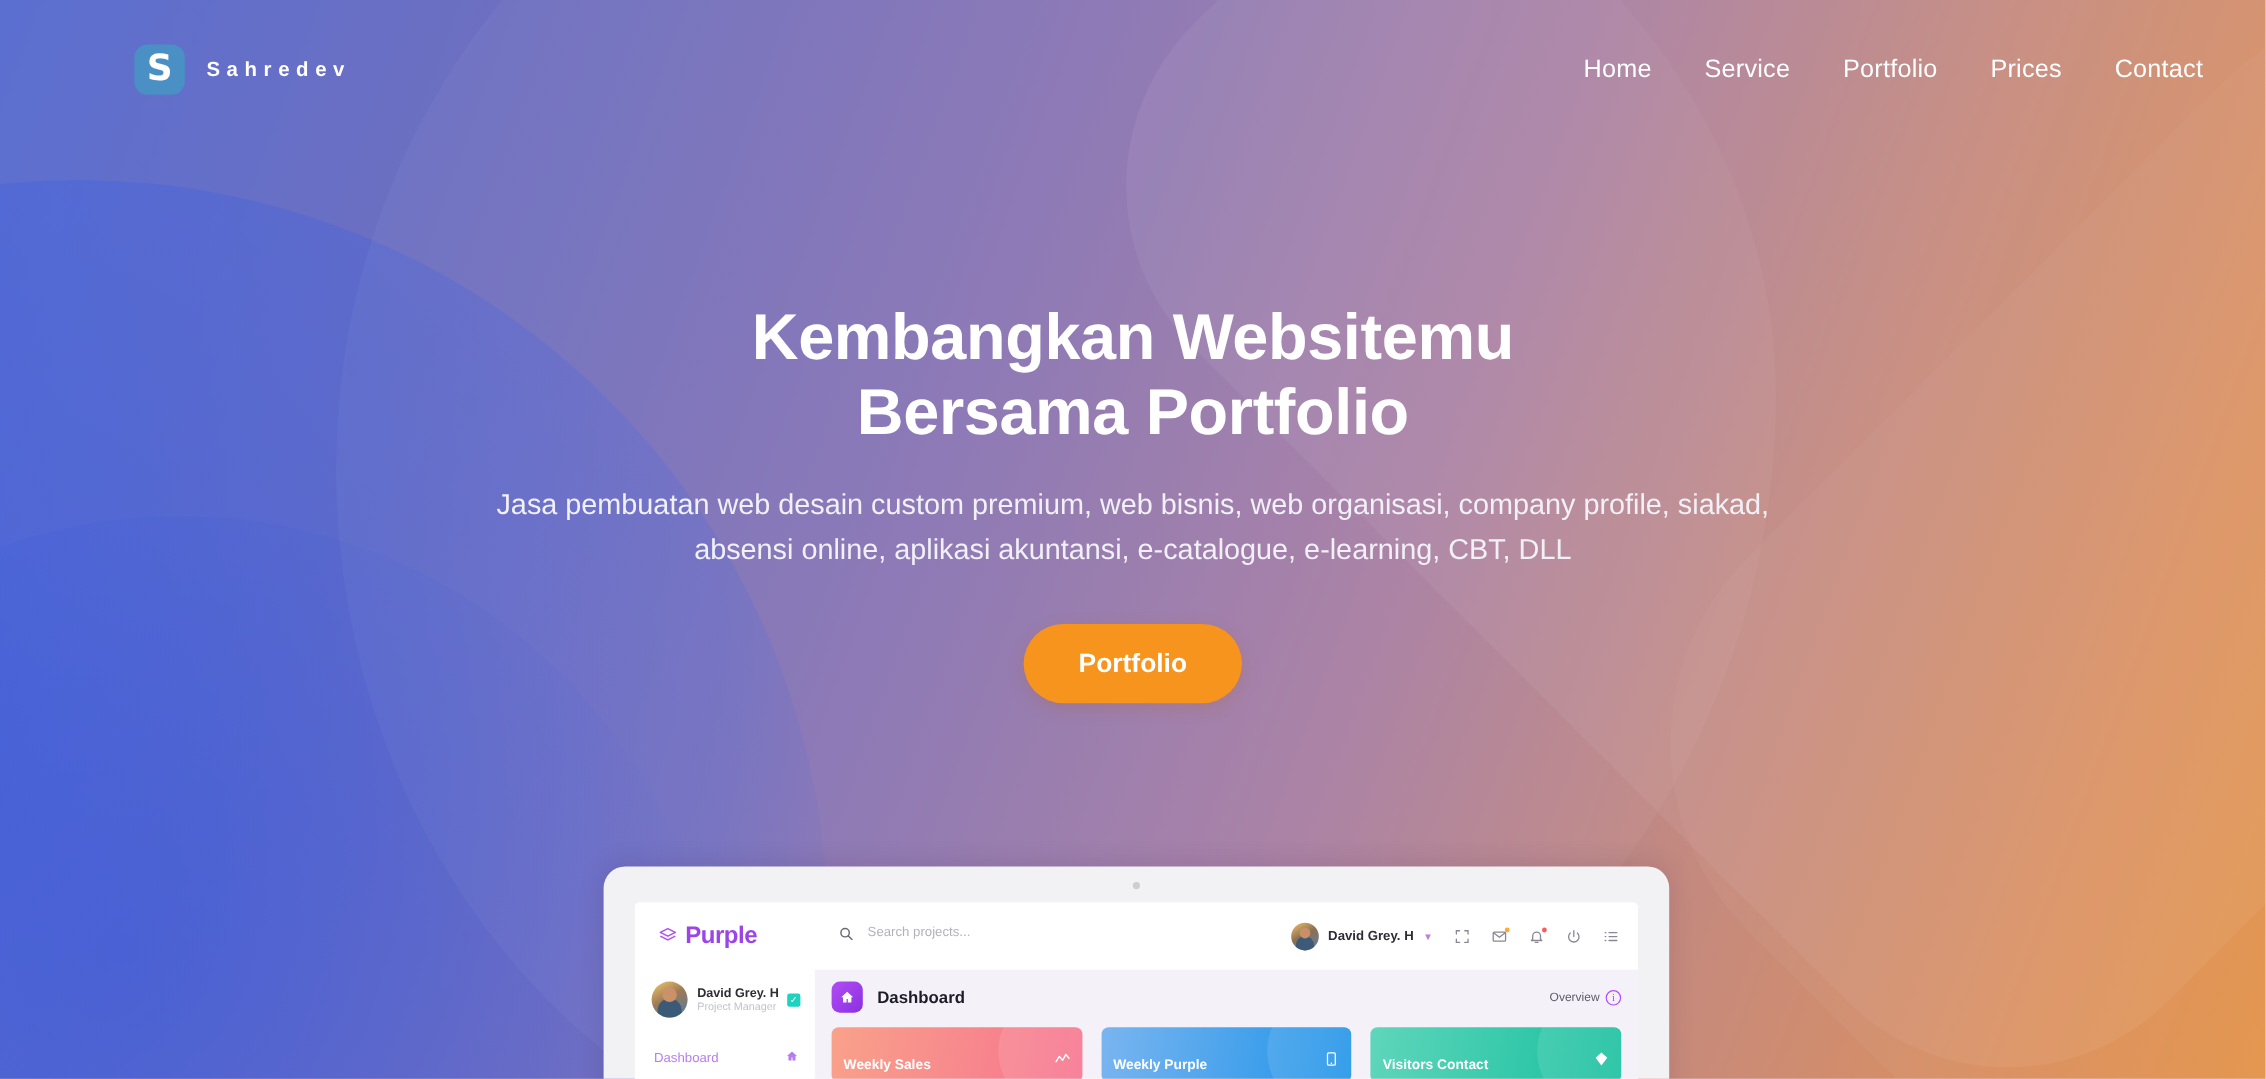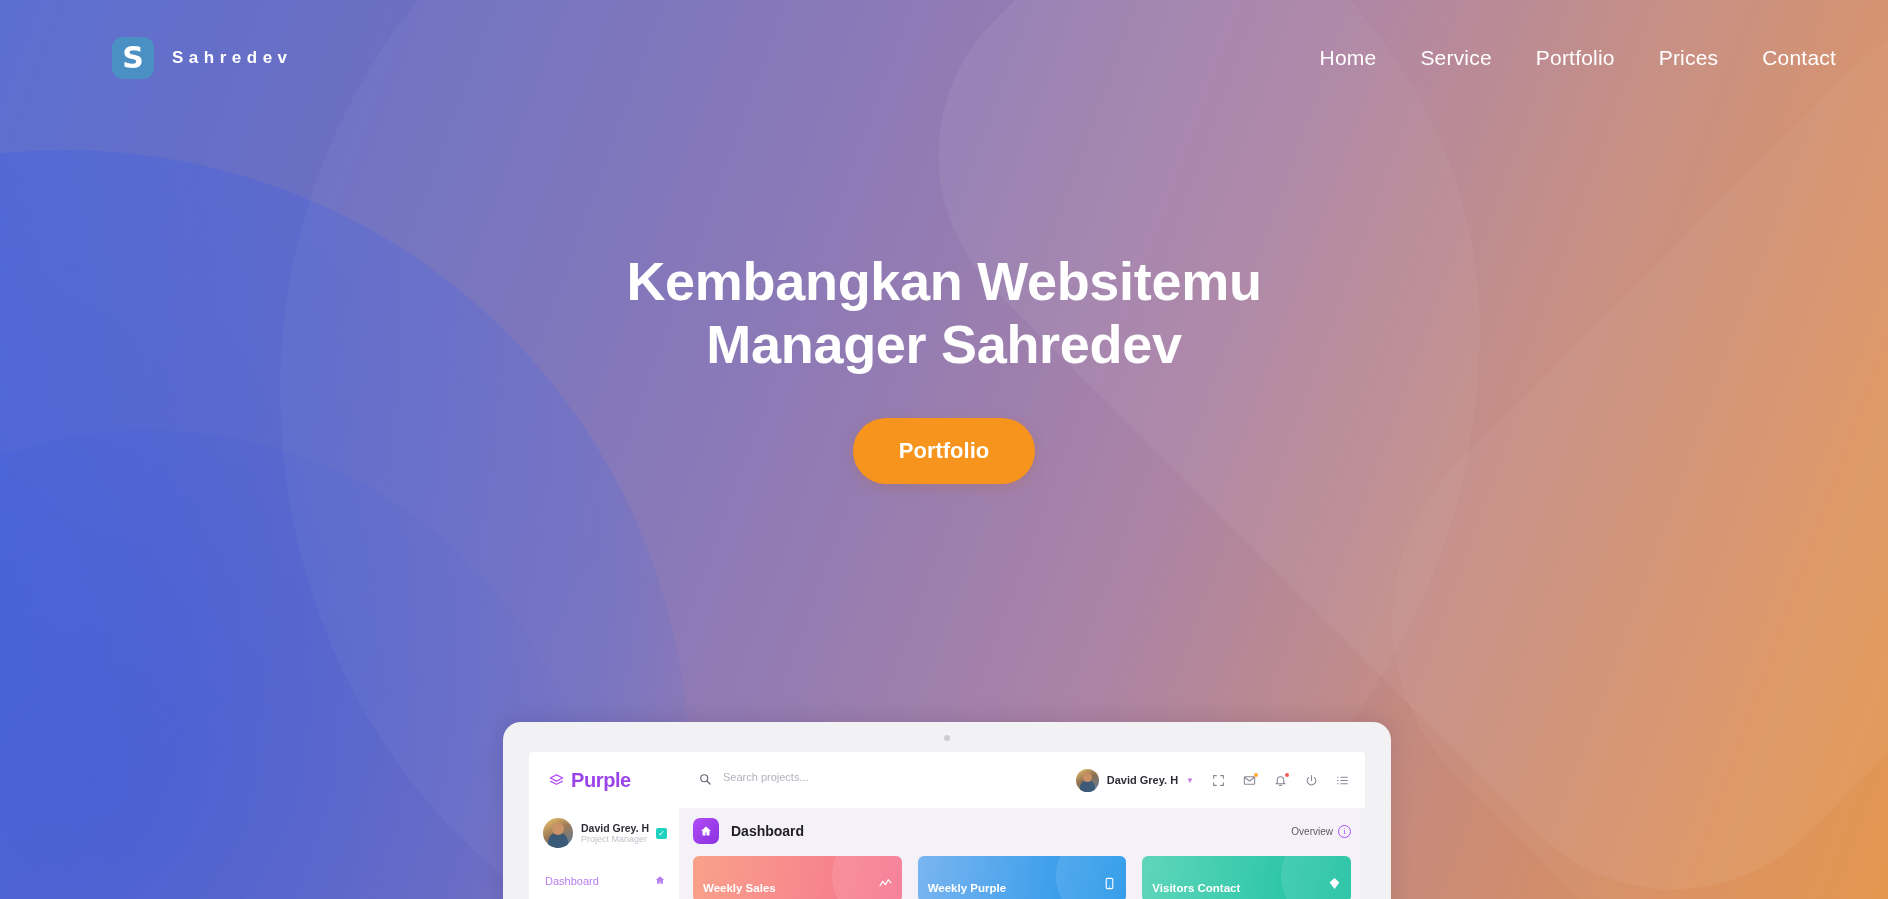--- a/index.html
+++ b/index.html
@@ -240,22 +240,23 @@
     <a href="#">Service</a>
     <a href="#">Portfolio</a>
     <a href="#">Prices</a>
     <a href="#">Contact</a>
   </nav>
 </header>
 
 <section class="hero">
   <h1>
     <span>Kembangkan Websitemu</span><br>
-    <span>Manager Sahredev</span>
+    <span>Bersama Portfolio</span>
   </h1>
+  <p>Jasa pembuatan web desain custom premium, web bisnis, web organisasi, company profile, siakad, absensi online, aplikasi akuntansi, e-catalogue, e-learning, CBT, DLL</p>
   <div class="cta-wrap">
     <button class="cta">Portfolio</button>
   </div>
 </section>
 
 <div class="laptop">
   <div class="cam"></div>
   <div class="screen">
 
     <div class="dash-top">

